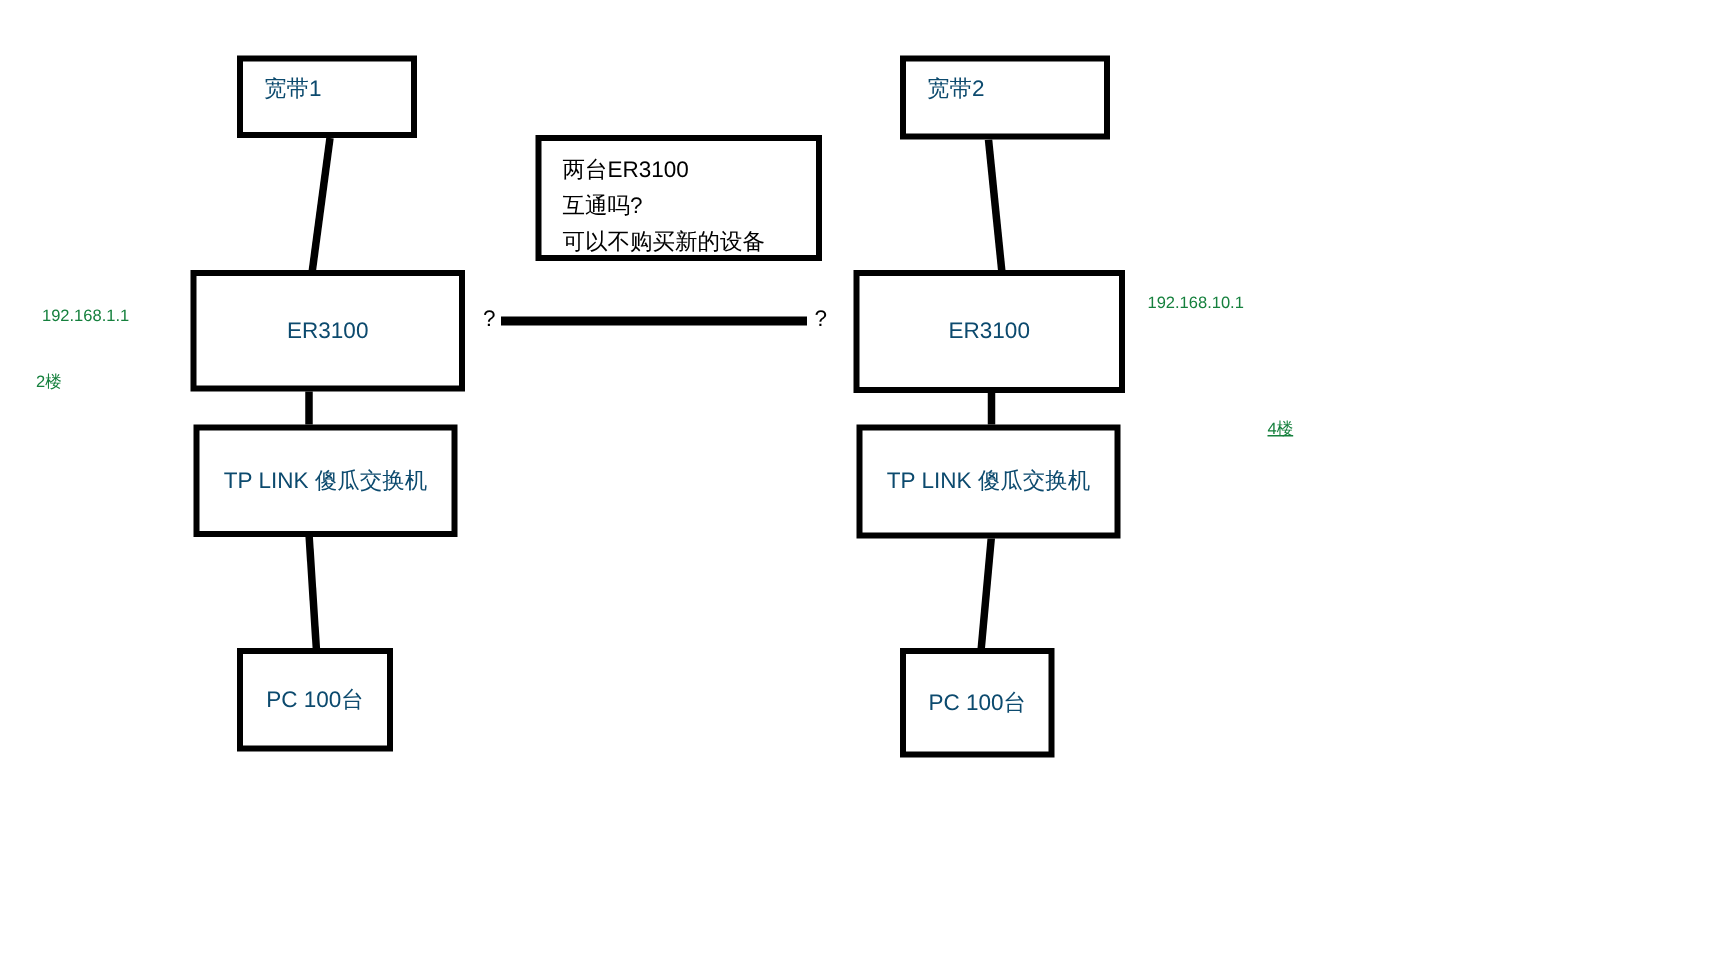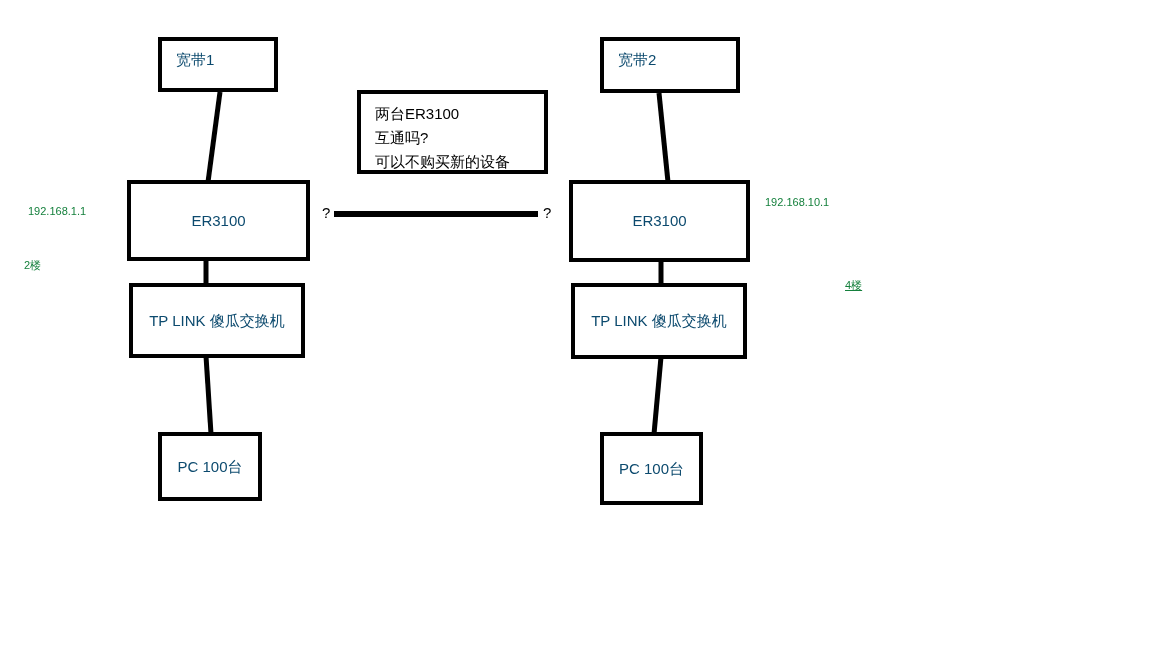--- a/index.html
+++ b/index.html
@@ -132,17 +132,17 @@
   <div class="note-box" style="left:357px; top:90px; width:191px; height:84px;">
     <div class="note-line">两台ER3100</div>
     <div class="note-line">互通吗?</div>
     <div class="note-line">可以不购买新的设备</div>
   </div>
 
   <span class="qmark" style="left:322px; top:204px;">?</span>
   <span class="qmark" style="left:543px; top:204px;">?</span>
 
   <span class="free-label" style="left:28px; top:205px;">192.168.1.1</span>
-  <span class="free-label" style="left:24px; top:258px;">2楼</span>
+  <span class="free-label" style="left:24px; top:247px;">2楼</span>
   <span class="free-label" style="left:765px; top:196px;">192.168.10.1</span>
   <span class="free-label" style="left:845px; top:278px;text-decoration:underline;">4楼</span>
 
 </div>
 
 </body></html>

